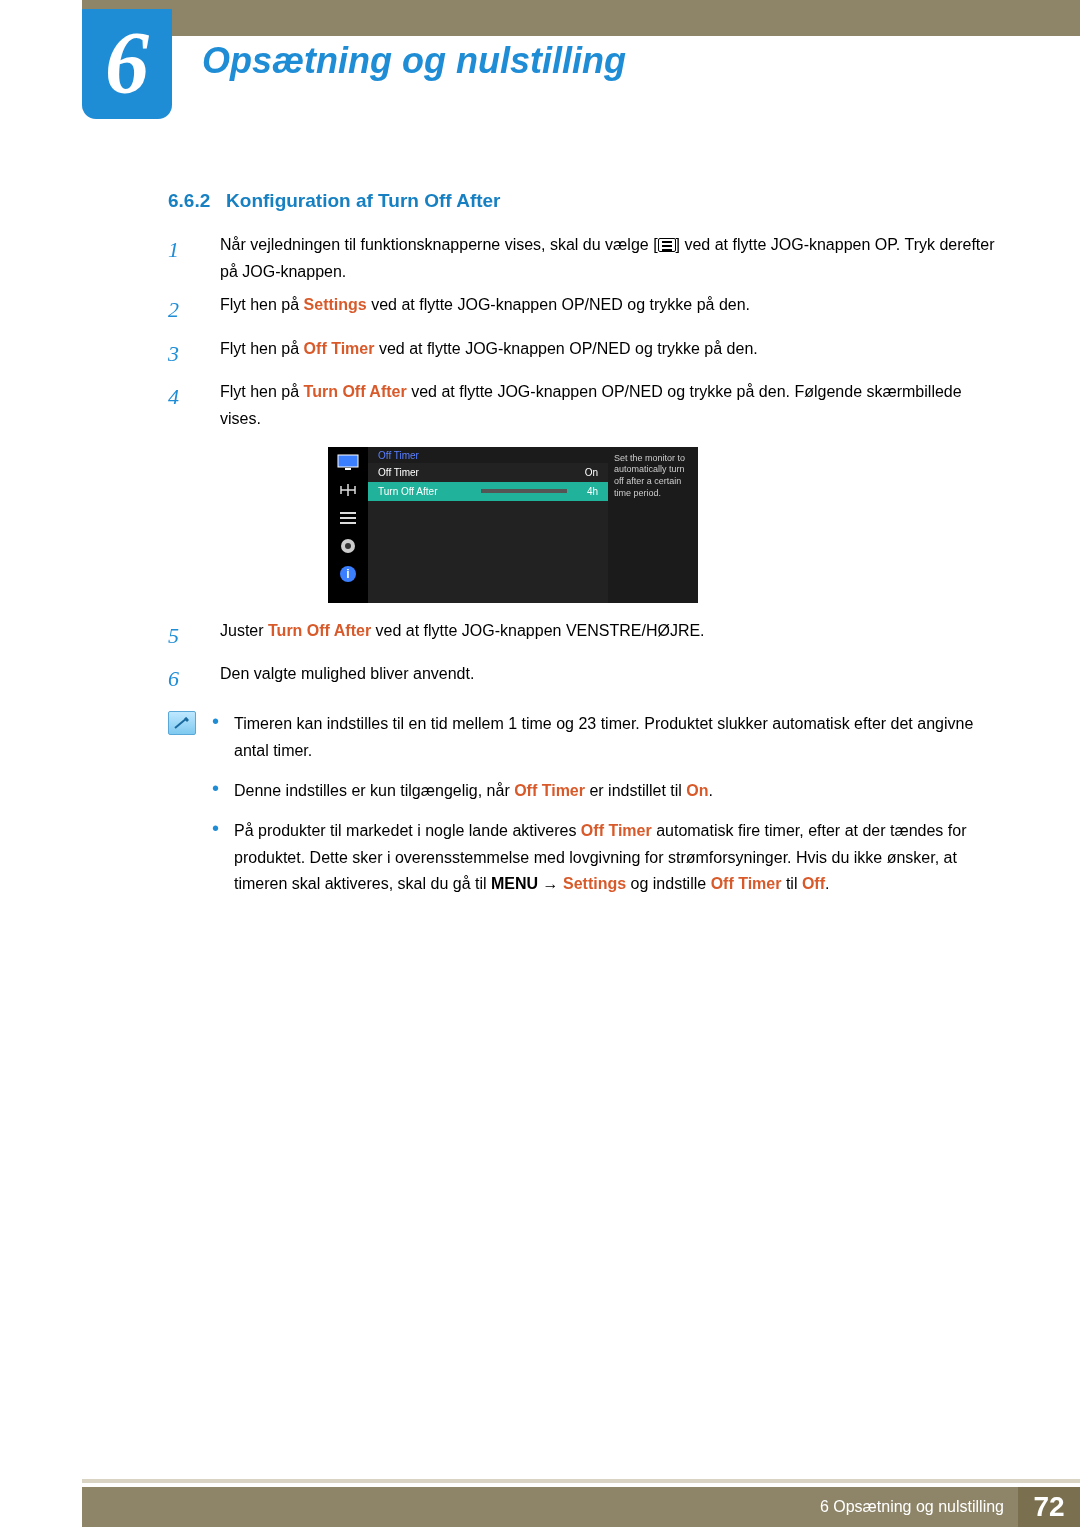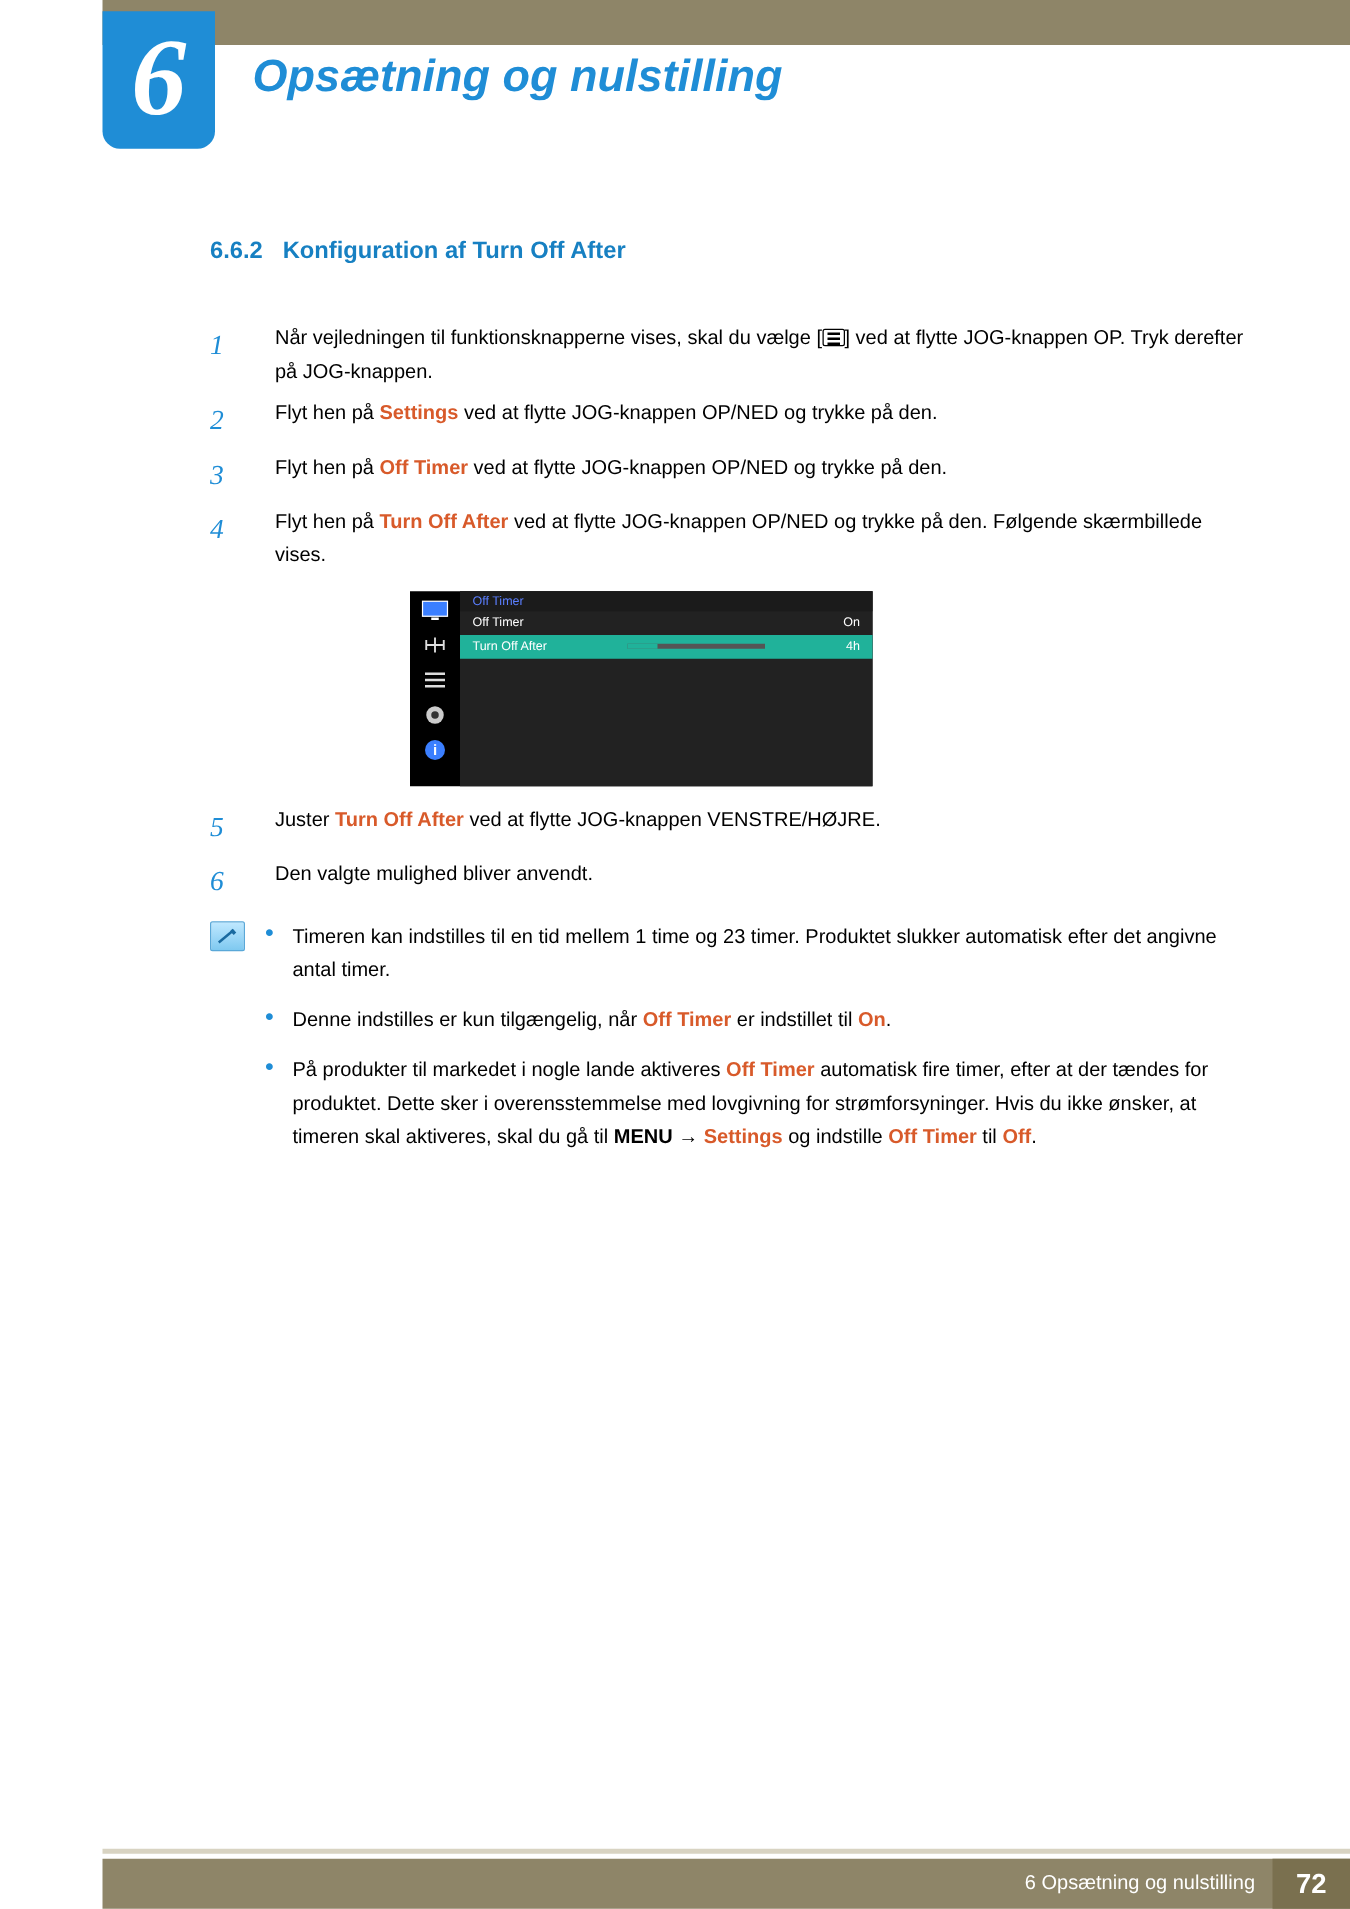--- a/index.html
+++ b/index.html
@@ -40,21 +40,21 @@
     font-style: italic;
   }
   .content {
     position: absolute;
     top: 190px; left: 168px; right: 82px;
   }
   .section-heading {
     color: #1780c2;
     font-size: 19px;
     font-weight: bold;
-    margin-bottom: 45px;
+    margin-bottom: 19px;
   }
   .step-list { list-style: none; }
   .step-list li {
     display: flex;
     font-size: 16px;
     line-height: 1.7;
     margin-bottom: 6px;
   }
   .step-num {
     font-style: italic;
@@ -173,21 +173,21 @@
     color: #ffffff;
     font-size: 16px;
     display: flex;
     align-items: center;
     padding-right: 14px;
   }
   .footer-page {
     background: #7a704f;
     width: 62px;
     color: #fff;
-    font-size: 22px;
+    font-size: 28px;
     font-weight: bold;
     display: flex;
     align-items: center;
     justify-content: center;
   }
   .footer-bar {
     position: absolute;
     left: 82px; right: 0; bottom: 44px;
     height: 4px;
     background: #d8d3c2;
@@ -272,20 +272,21 @@
           <span>On</span>
         </div>
         <div class="osd-row highlight">
           <span>Turn Off After</span>
           <span class="slider">
               <span class="fill"></span>
             </span>
           <span>4h</span>
         </div>
       </div>
+      <div class="osd-help">Set the monitor to automatically turn off after a certain time period.</div>
     </div>
   </div>
 
   <ol class="step-list">
     <li>
       <span class="step-num">5</span>
       <span class="step-body">
         <span>Juster </span><span class="kw">Turn Off After</span><span> ved at flytte JOG-knappen VENSTRE/HØJRE.</span>
       </span>
     </li>

